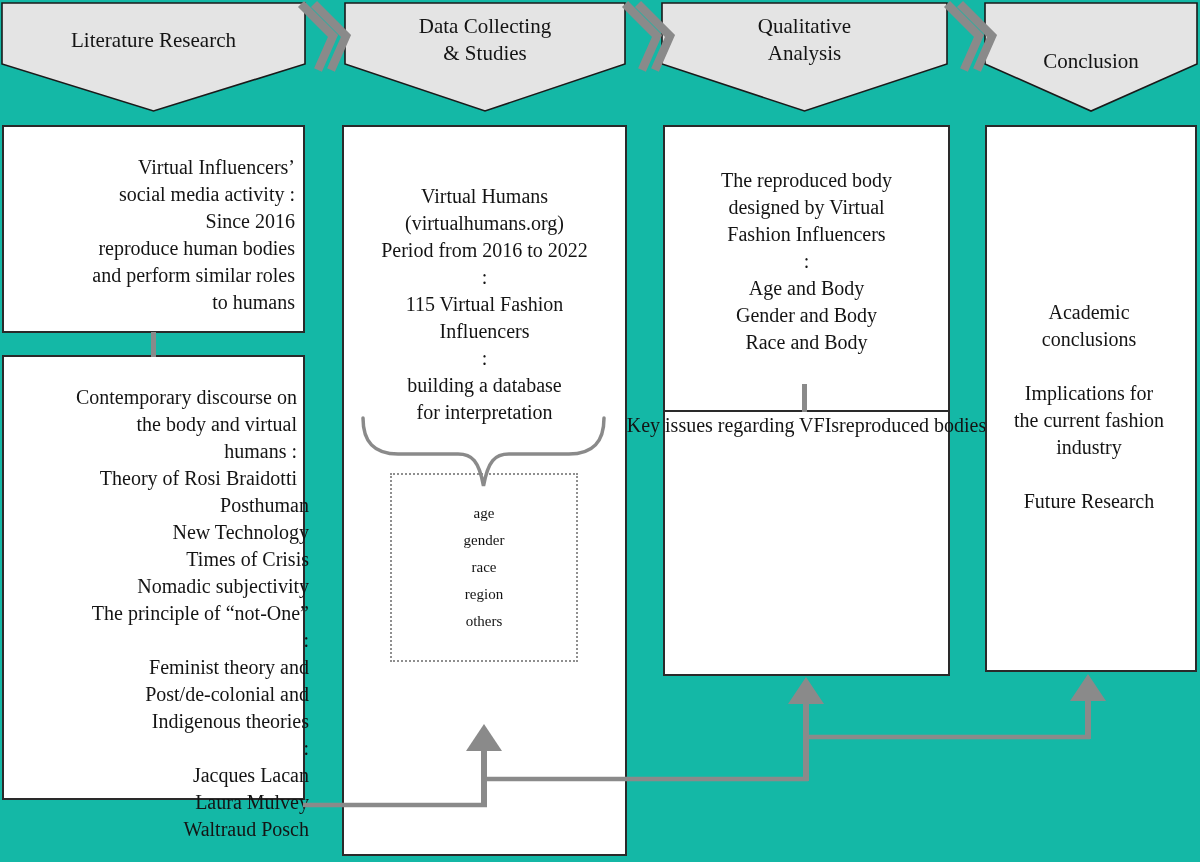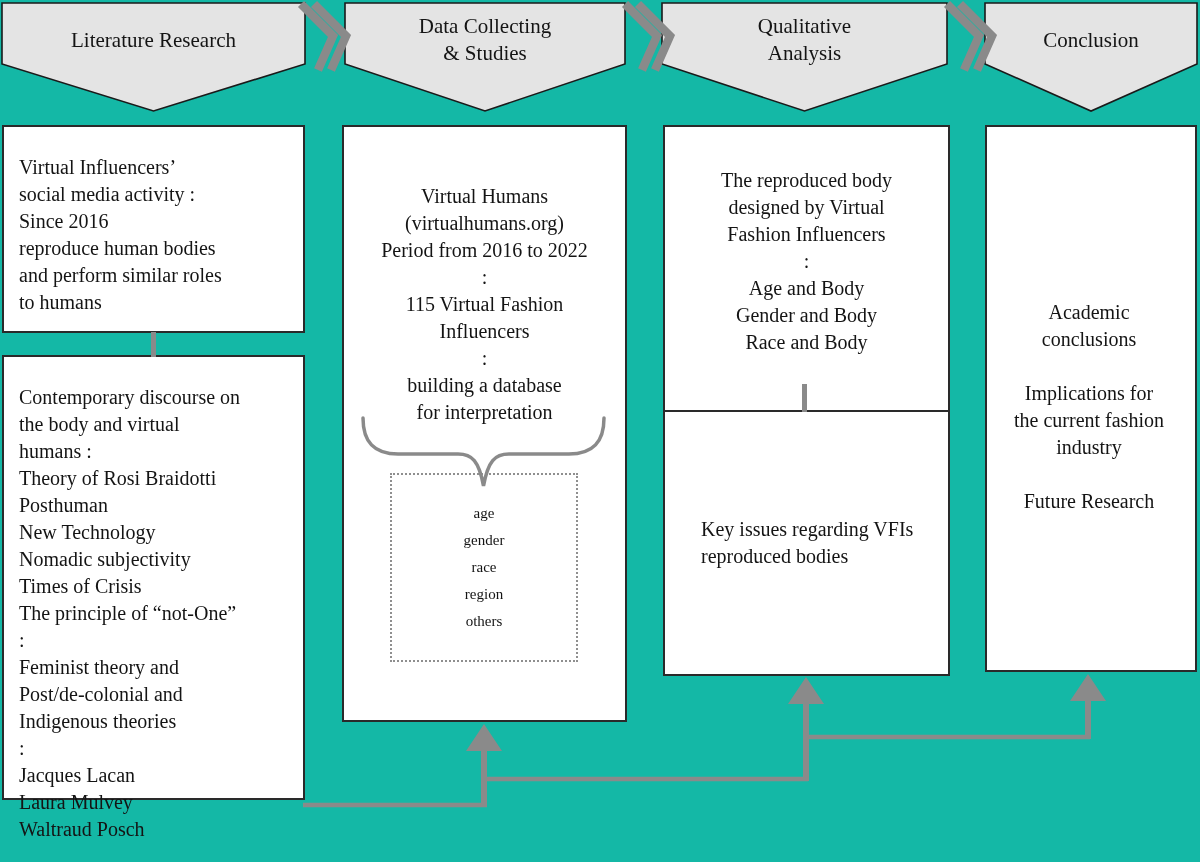--- a/index.html
+++ b/index.html
@@ -11,32 +11,32 @@
   .banner-label{
     position:absolute;top:3px;height:74px;display:flex;flex-direction:column;
     justify-content:center;align-items:center;text-align:center;
     font-size:21px;line-height:27px;z-index:2;
   }
   .box{
     position:absolute;background:#ffffff;border:2px solid #2a2a2a;
     box-sizing:border-box;font-size:20px;line-height:27px;z-index:1;
   }
   .ln{white-space:nowrap;}
-  .left-lines .ln{text-align:left;}
+  .left-lines .ln{text-align:right;margin-left:12px;}
   .ctr{text-align:center;}
   #box-lit-theory .ctr{width:100%;}
   .center-box{text-align:center;}
   .dotted-box{
     position:absolute;border:2px dotted #8f8f8f;box-sizing:border-box;
     text-align:center;font-size:15px;line-height:27px;
   }
   .para{margin-bottom:27px;}
   .para:last-child{margin-bottom:1px;}
   #box-conclusion{text-align:center;}
-  #box-keyissues{display:flex;flex-direction:column;justify-content:center;padding-left:36px;}
+  #box-keyissues{display:flex;flex-direction:row;justify-content:center;text-align:center;}
 </style>
 </head>
 <body>
 
 <div id="stage">
 
   <svg class="layer" viewBox="0 0 1200 862">
     <polygon points="2,3 305,3 305,64 153.5,111 2,64" fill="#e4e4e4" stroke="#1a1a1a" stroke-width="1.6"></polygon>
     <polygon points="345,3 625,3 625,64 485,111 345,64" fill="#e4e4e4" stroke="#1a1a1a" stroke-width="1.6"></polygon>
     <polygon points="662,3 947,3 947,64 804.5,111 662,64" fill="#e4e4e4" stroke="#1a1a1a" stroke-width="1.6"></polygon>
@@ -47,54 +47,54 @@
     <div class="ln">Literature Research</div>
   </div>
   <div class="banner-label" style="left:345px;width:280px;">
     <div class="ln">Data Collecting</div>
     <div class="ln">&amp; Studies</div>
   </div>
   <div class="banner-label" style="left:662px;width:285px;">
     <div class="ln">Qualitative</div>
     <div class="ln">Analysis</div>
   </div>
-  <div class="banner-label" style="left:985px;width:212px;">
+  <div class="banner-label" style="left:985px;width:212px;margin-top:21px;">
     <div class="ln">Conclusion</div>
   </div>
 
   <div class="box left-lines" id="box-lit-activity" style="left:2px;top:125px;width:303px;height:208px;padding:27px 8px 0 15px;">
     <div class="ln">Virtual Influencers’</div>
     <div class="ln">social media activity :</div>
     <div class="ln">Since 2016</div>
     <div class="ln">reproduce human bodies</div>
     <div class="ln">and perform similar roles</div>
     <div class="ln">to humans</div>
   </div>
 
   <div class="box left-lines" id="box-lit-theory" style="left:2px;top:355px;width:303px;height:445px;padding:27px 6px 0 15px;">
     <div class="ln">Contemporary discourse on</div>
     <div class="ln">the body and virtual</div>
     <div class="ln">humans :</div>
     <div class="ln">Theory of Rosi Braidotti</div>
     <div class="ln ctr">Posthuman</div>
     <div class="ln ctr">New Technology</div>
+    <div class="ln ctr">Times of Crisis</div>
     <div class="ln ctr">Nomadic subjectivity</div>
-    <div class="ln ctr">Times of Crisis</div>
     <div class="ln ctr">The principle of “not-One”</div>
     <div class="ln ctr">:</div>
     <div class="ln ctr">Feminist theory and</div>
     <div class="ln ctr">Post/de-colonial and</div>
     <div class="ln ctr">Indigenous theories</div>
     <div class="ln ctr">:</div>
     <div class="ln ctr">Jacques Lacan</div>
     <div class="ln ctr">Laura Mulvey</div>
     <div class="ln ctr">Waltraud Posch</div>
   </div>
 
-  <div class="box center-box" id="box-data" style="left:342px;top:125px;width:285px;height:597px;padding:56px 4px 0 4px;">
+  <div class="box center-box" id="box-data" style="left:342px;top:125px;width:285px;height:731px;padding:56px 4px 0 4px;">
     <div class="ln">Virtual Humans</div>
     <div class="ln">(virtualhumans.org)</div>
     <div class="ln">Period from 2016 to 2022</div>
     <div class="ln">:</div>
     <div class="ln">115 Virtual Fashion</div>
     <div class="ln">Influencers</div>
     <div class="ln">:</div>
     <div class="ln">building a database</div>
     <div class="ln">for interpretation</div>
     <div class="dotted-box" style="left:46px;top:346px;width:188px;height:189px;padding-top:25px;">

